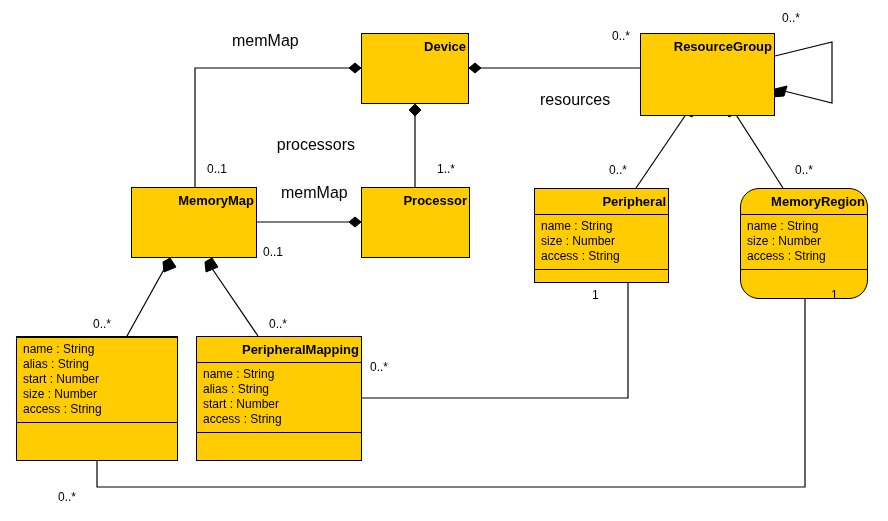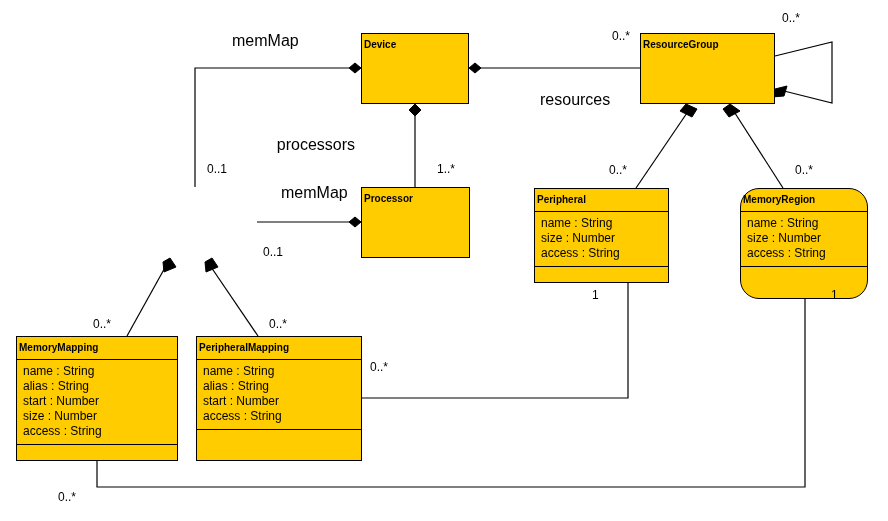--- a/index.html
+++ b/index.html
@@ -23,23 +23,23 @@
     height: 521px;
   }
   .uml-class {
     position: absolute;
     background: #FFCC00;
     border: 1px solid #000000;
     box-sizing: border-box;
     z-index: 5;
   }
   .uml-name {
-    text-align: left;
+    text-align: right;
     font-weight: bold;
-    font-size: 10px;
+    font-size: 13px;
     color: #000000;
     line-height: 1;
     padding: 6px 2px 6px 2px;
     white-space: nowrap;
   }
   .compartment-sep {
     border-top: 1px solid #000000;
     height: 0;
     font-size: 0;
     line-height: 0;
@@ -134,24 +134,27 @@
 
     <g>
       <path d="M 97 461 L 97 487 L 805 487 L 805 283" fill="none" stroke="#000000" stroke-width="1.2"></path>
     </g>
   </svg>
 
   <div class="uml-class" style="left:361px; top:33px; width:108px; height:71px;">
     <div class="uml-name">Device</div>
   </div>
 
-  <div class="uml-class" style="left:640px; top:33px; width:135px; height:71px;">
+  <div class="uml-class" style="left:640px; top:33px; width:135px; height:83px;">
     <div class="uml-name">ResourceGroup</div>
   </div>
 
+  <div class="uml-class" style="left:131px; top:187px; width:126px; height:71px;">
+    <div class="uml-name">MemoryMap</div>
+  </div>
 
   <div class="uml-class" style="left:361px; top:187px; width:109px; height:71px;">
     <div class="uml-name">Processor</div>
   </div>
 
   <div class="uml-class" style="left:534px; top:188px; width:135px; height:95px;">
     <div class="uml-name">Peripheral</div>
     <div class="compartment-sep"></div>
     <div class="uml-attrs">
       <div class="uml-attr">name : String</div>
@@ -168,21 +171,20 @@
     <div class="uml-attrs">
       <div class="uml-attr">name : String</div>
       <div class="uml-attr">size : Number</div>
       <div class="uml-attr">access : String</div>
     </div>
     <div class="compartment-sep"></div>
     <div class="uml-ops"></div>
   </div>
 
   <div class="uml-class" style="left:16px; top:336px; width:162px; height:125px;">
-    <div class="uml-name">MemoryMapping</div>
     <div class="compartment-sep"></div>
     <div class="uml-attrs">
       <div class="uml-attr">name : String</div>
       <div class="uml-attr">alias : String</div>
       <div class="uml-attr">start : Number</div>
       <div class="uml-attr">size : Number</div>
       <div class="uml-attr">access : String</div>
     </div>
     <div class="compartment-sep"></div>
     <div class="uml-ops"></div>

